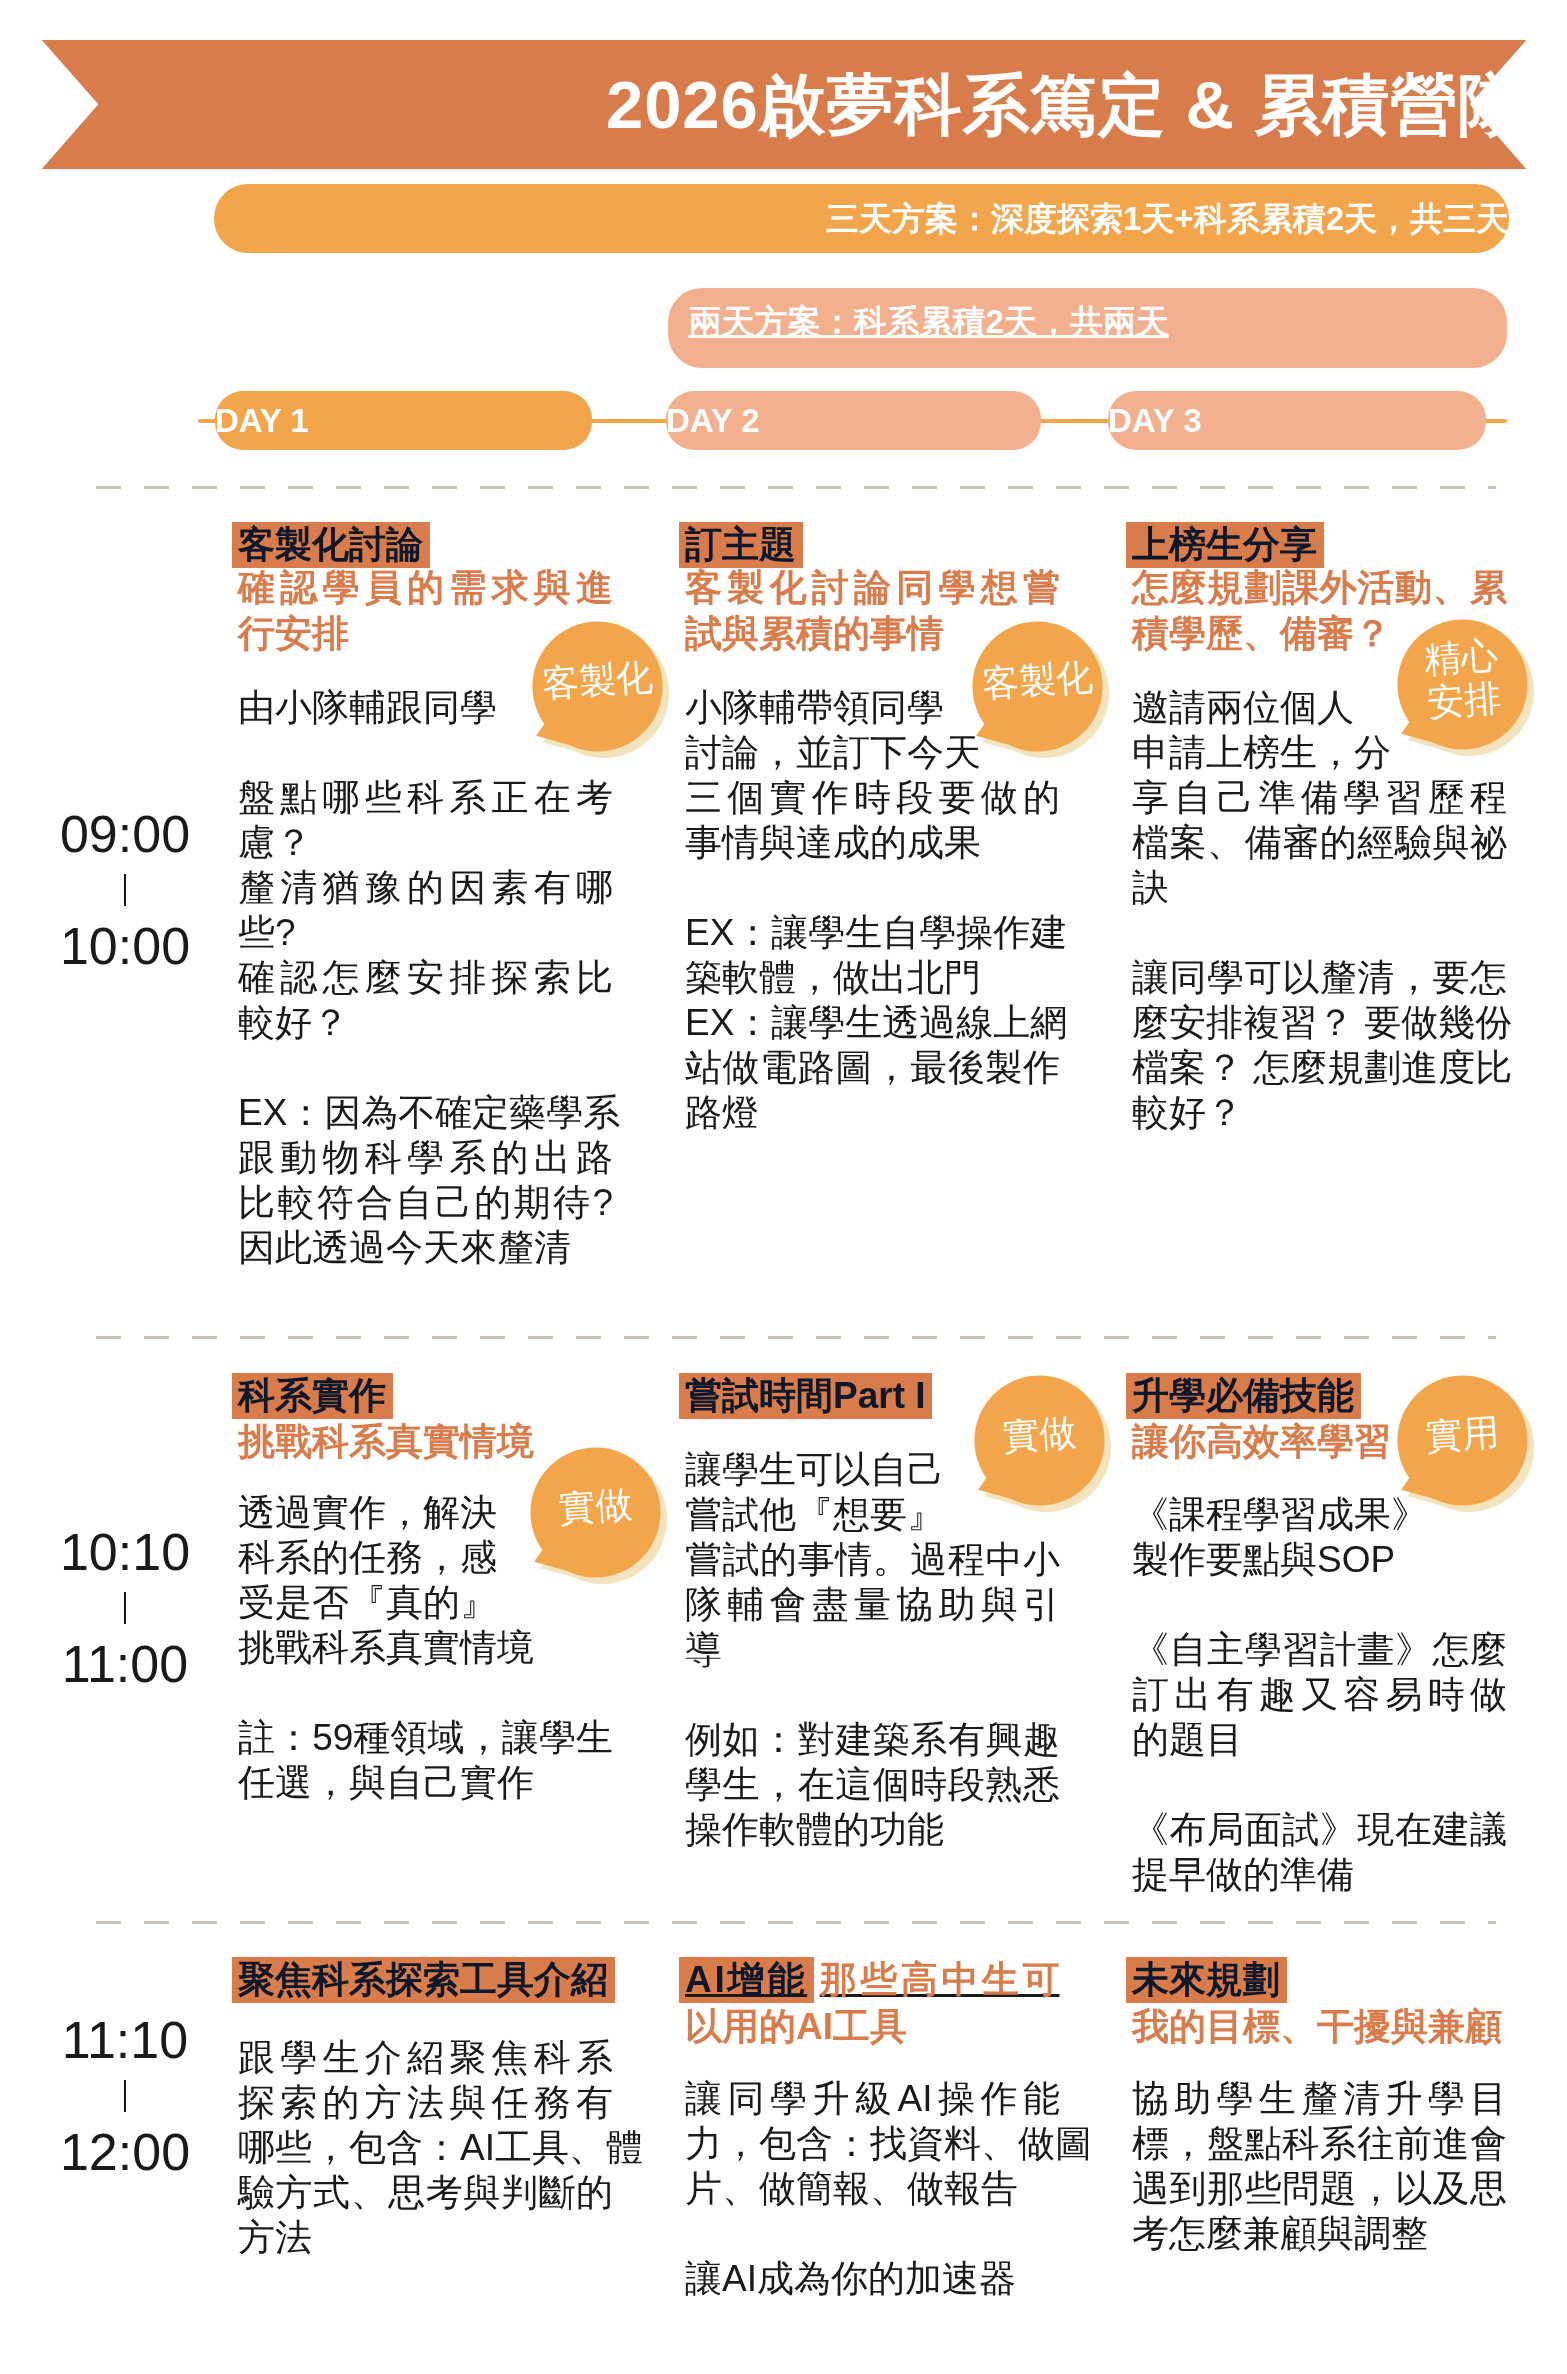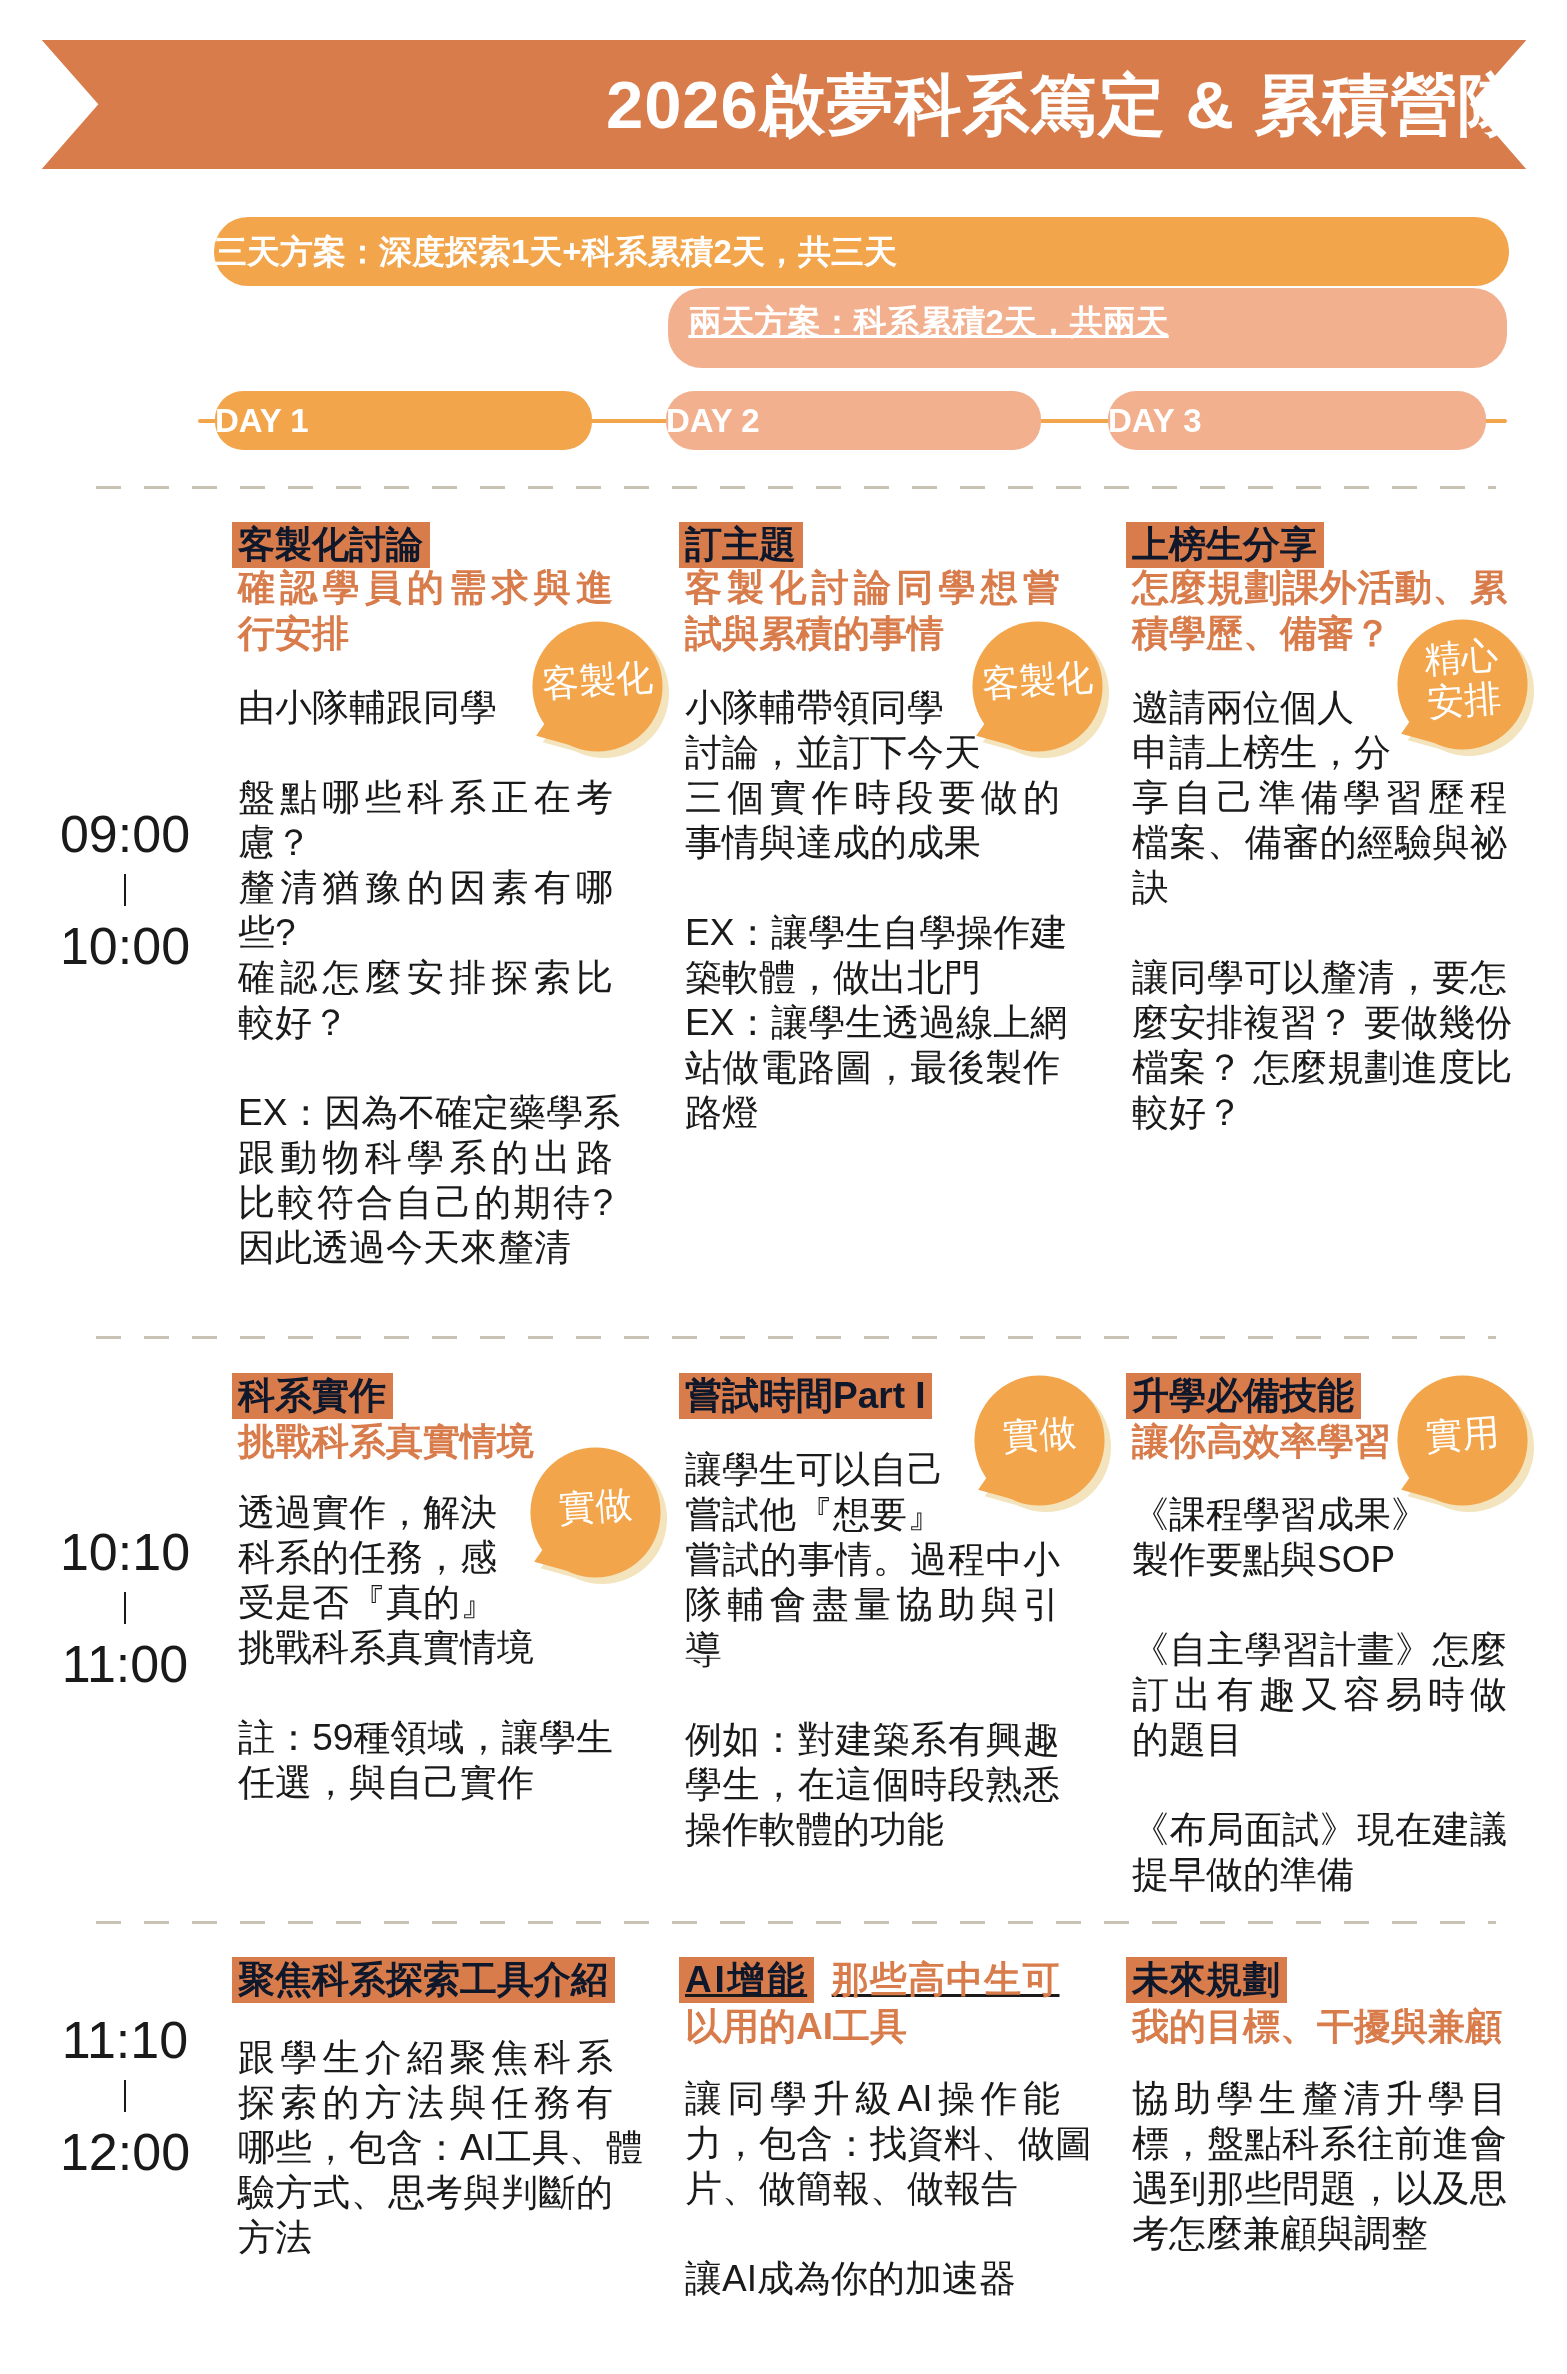--- a/index.html
+++ b/index.html
@@ -8,21 +8,21 @@
     --c-bubble:#F2A54A; --c-bubble-shadow:#F3E4BD; --c-separator:#C9C3B6;
   }
   html,body{margin:0;padding:0;background:#ffffff;}
   body{width:1568px;height:2375px;position:relative;overflow:hidden;
        font-family:"Liberation Sans","DejaVu Sans",sans-serif;color:var(--c-text);}
   .abs{position:absolute;}
   .banner-title{left:42px;top:40px;width:1484px;height:129px;line-height:129px;text-align:right;
        color:#fff;font-size:67px;font-weight:bold;letter-spacing:0.9px;white-space:nowrap;}
   .pill{position:absolute;color:#fff;font-weight:bold;font-size:33px;white-space:nowrap;}
   .plan3{left:214px;top:184px;width:1295px;height:69px;line-height:69px;border-radius:34px;
-         background:var(--c-primary);text-align:left;margin-top:33px;}
+         background:var(--c-primary);text-align:right;}
   .plan2{left:668px;top:288px;width:839px;height:80px;line-height:68px;border-radius:34px;
          background:var(--c-secondary);padding-left:20.4px;box-sizing:border-box;text-decoration:underline;}
   .tl-line{left:198px;top:419px;width:1309px;height:3.7px;border-radius:1.9px;background:var(--c-primary);}
   .day{top:391px;height:59px;line-height:59px;border-radius:28px;text-align:left;}
   .day1{left:215px;width:377px;background:var(--c-primary);}
   .day2{left:666px;width:375px;background:var(--c-secondary);}
   .day3{left:1108px;width:378px;background:var(--c-secondary);}
   .sep{left:96px;width:1400px;height:2.8px;
        background:repeating-linear-gradient(90deg,var(--c-separator) 0 25px,transparent 25px 48px);}
   .time{left:51px;width:148px;text-align:center;font-size:52px;line-height:56px;color:var(--c-text);}
@@ -31,21 +31,21 @@
   .time .bar::after{content:"";position:absolute;left:73px;top:12px;width:1.9px;height:32px;background:var(--c-text);}
   .col{position:absolute;top:0;width:375px;}
   .c0{left:238px;} .c1{left:685px;} .c2{left:1132px;}
   .tag{position:absolute;left:-6.5px;display:inline-block;background:var(--c-tag);color:#0f172a;font-weight:bold;
        font-size:37px;height:46px;line-height:46px;padding:0 6.5px;white-space:nowrap;}
   .hd{position:absolute;left:0;width:375px;}
   .hd .l{height:46px;line-height:46px;font-size:37px;font-weight:bold;color:var(--c-heading);white-space:nowrap;}
   .hd .l.j,.body .ln.j{text-align:justify;text-align-last:justify;}
   .hd-row{position:absolute;left:-6.5px;width:381px;display:flex;height:46px;text-decoration:underline;}
   .hd-row .tag{position:static;letter-spacing:2.8px;}
-  .hd-row .fill{flex:1;margin-left:18px;height:46px;line-height:46px;font-size:37px;font-weight:bold;
+  .hd-row .fill{flex:1;margin-left:6px;height:46px;line-height:46px;font-size:37px;font-weight:bold;
        color:var(--c-heading);white-space:nowrap;text-align:justify;text-align-last:justify;}
   .body{position:absolute;left:0;width:375px;}
   .body .ln{height:45px;line-height:45px;font-size:37px;white-space:nowrap;color:var(--c-text);}
   .body .para + .para{margin-top:45px;}
   .bubble{position:absolute;width:158px;height:158px;}
   .bubble svg{position:absolute;left:0;top:0;}
   .bubble .btxt{position:absolute;left:0;top:-5.6px;width:145px;height:145px;display:flex;flex-direction:column;
        align-items:center;justify-content:center;color:#fff;font-size:37px;line-height:43px;
        font-family:"DejaVu Serif",serif;transform:rotate(-4deg);}
 </style>

